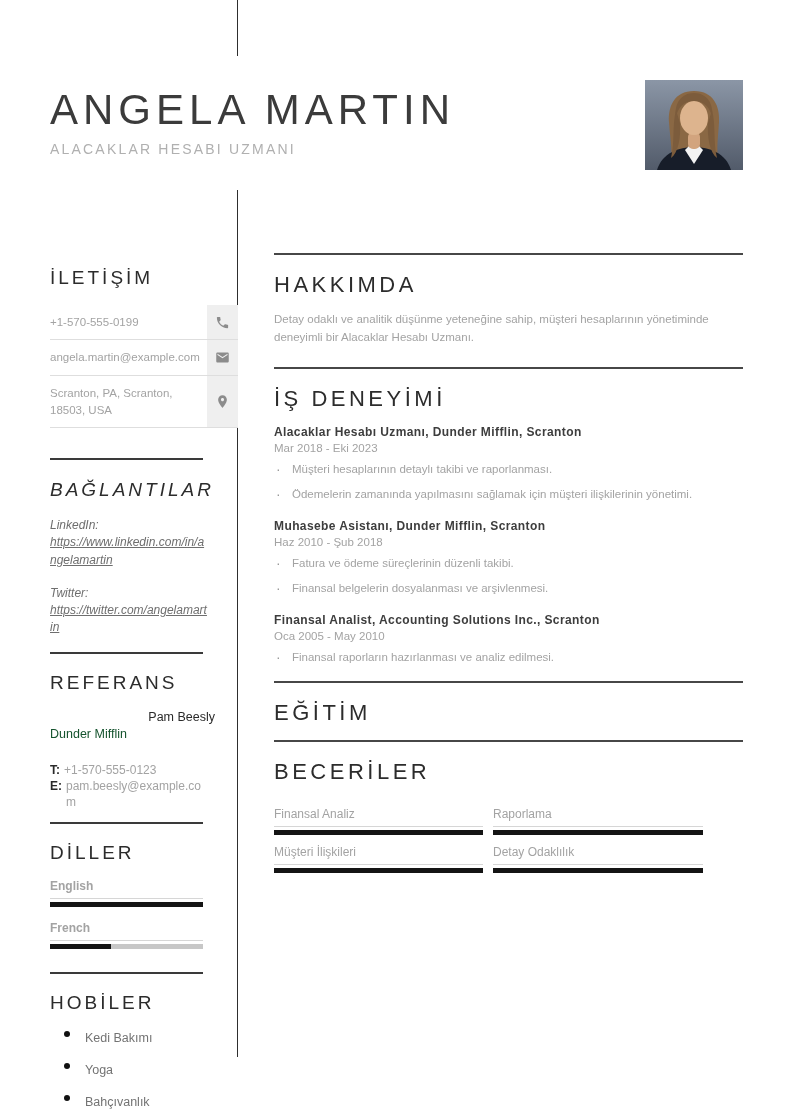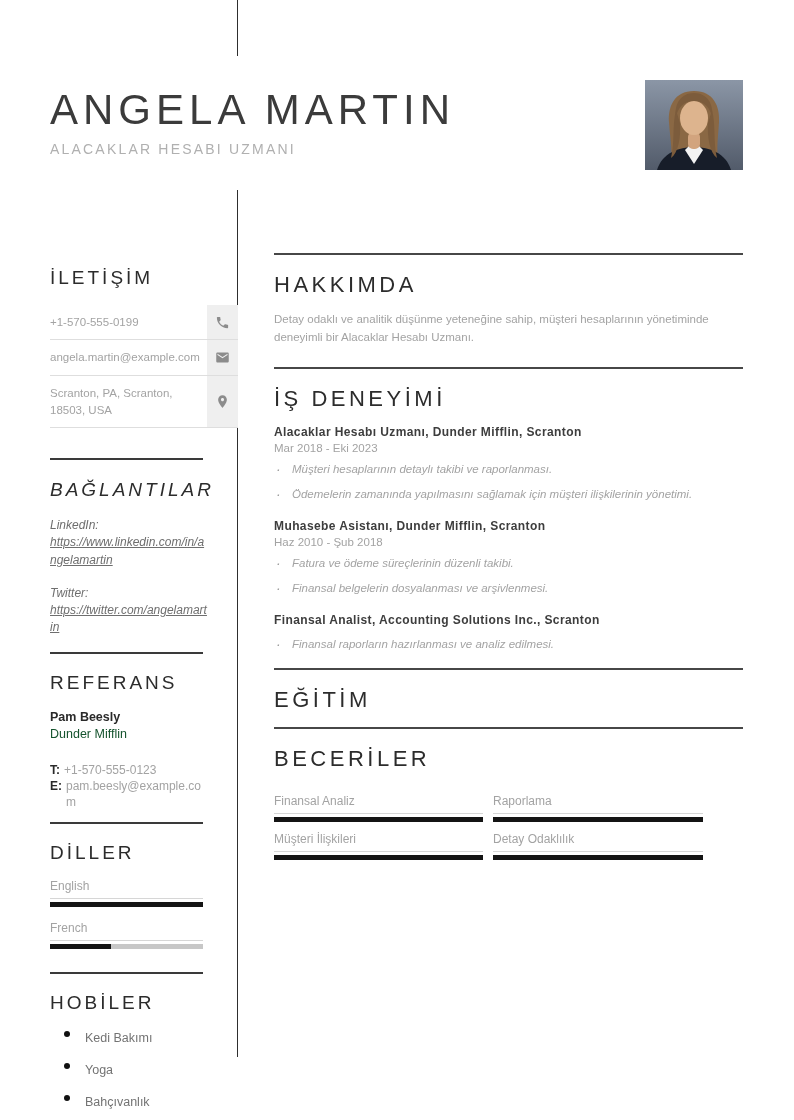--- a/index.html
+++ b/index.html
@@ -34,44 +34,44 @@
   .contact-icon-cell svg { width:15px; height:15px; fill:#8c8c8c; }
 
   
   .links-block { margin-top:18px;font-style:italic; }
   .link-group { margin-bottom:15px; width:158px; }
   .link-label { font-size:12px; color:#6e6e6e; line-height:1.5; }
   .link-url { font-size:12px; color:#6e6e6e; text-decoration:underline; word-break:break-all; line-height:1.45; display:block; }
 
   
   .ref-block { margin-top:14px; width:165px; }
-  .ref-name { font-size:12.5px; font-weight:bold; color:#2a2a2a; line-height:1.4; }
+  .ref-name { font-size:12.5px; font-weight:normal; color:#2a2a2a; line-height:1.4;text-align:right; }
   .ref-company { font-size:12.5px; color:#14532d; line-height:1.4; margin-bottom:18px; }
   .ref-line { display:flex; font-size:12px; line-height:1.35; }
   .ref-line .lbl { font-weight:bold; color:#2a2a2a; margin-right:4px; }
   .ref-line .val { color:#a3a3a3; word-break:break-all; max-width:138px; }
 
   
-  .lang-item { margin-top:14px; width:153px; }
+  .lang-item { margin-top:14px; width:153px;font-weight:bold; }
   .bar-label { font-size:12px; color:#a3a3a3; padding-bottom:5px; border-bottom:1px solid #d6d6d6; }
   .bar-track { margin-top:3px; height:5px; background:#c7c7c7; }
   .bar-fill { height:5px; background:#141414; }
 
   
   .hobby-list { margin-top:16px; list-style:none; }
   .hobby-item { display:flex; font-size:12.5px; color:#737373; margin:0 0 18px 14px; }
   .hobby-dot { width:6px; height:6px; border-radius:50%; background:#111; margin-right:15px; flex:0 0 auto; }
 
   
   .about-text { font-size:11.5px; color:#a3a3a3; line-height:1.6; margin-bottom:20px; }
   .job { margin-bottom:16px; }
   .job-title { font-size:12px; font-weight:bold; letter-spacing:0.4px; color:#3d3d3d; line-height:1.4; }
   .job-dates { font-size:11.5px; color:#a3a3a3; margin-top:1px; }
   .job-bullets { list-style:none; margin-top:7px; }
-  .job-bullets li { position:relative; padding-left:18px; font-size:11.5px; color:#a3a3a3; line-height:1.4; margin-bottom:9px;font-style:italic; }
+  .job-bullets li { position:relative; padding-left:18px; font-size:11.5px; color:#a3a3a3; line-height:1.4; margin-bottom:9px; }
   .job-bullets li::before { content:"·"; position:absolute; left:2px; top:-1px; color:#9a9a9a; font-size:14px; }
   .exp-block { margin-bottom:4px; }
 
   
   .skills-grid { display:grid; grid-template-columns:209px 210px; column-gap:50px; row-gap:13px; margin-top:22px;gap:10px; }
   .skill-item .bar-label { width:100%; }
 </style>
 </head>
 <body>
 
@@ -231,20 +231,21 @@
         <div class="job-title">Muhasebe Asistanı, Dunder Mifflin, Scranton</div>
         <div class="job-dates">Haz 2010 - Şub 2018</div>
         <ul class="job-bullets">
           <li>Fatura ve ödeme süreçlerinin düzenli takibi.</li>
           <li>Finansal belgelerin dosyalanması ve arşivlenmesi.</li>
         </ul>
       </div>
 
       <div class="job">
         <div class="job-title">Finansal Analist, Accounting Solutions Inc., Scranton</div>
+        <div class="job-dates">Oca 2005 - May 2010</div>
         <ul class="job-bullets">
           <li>Finansal raporların hazırlanması ve analiz edilmesi.</li>
         </ul>
       </div>
     </div>
 
     <div class="m-rule" style="margin-top:9px"></div>
     <div>
       <div class="m-title">EĞİTİM</div>
     </div>

